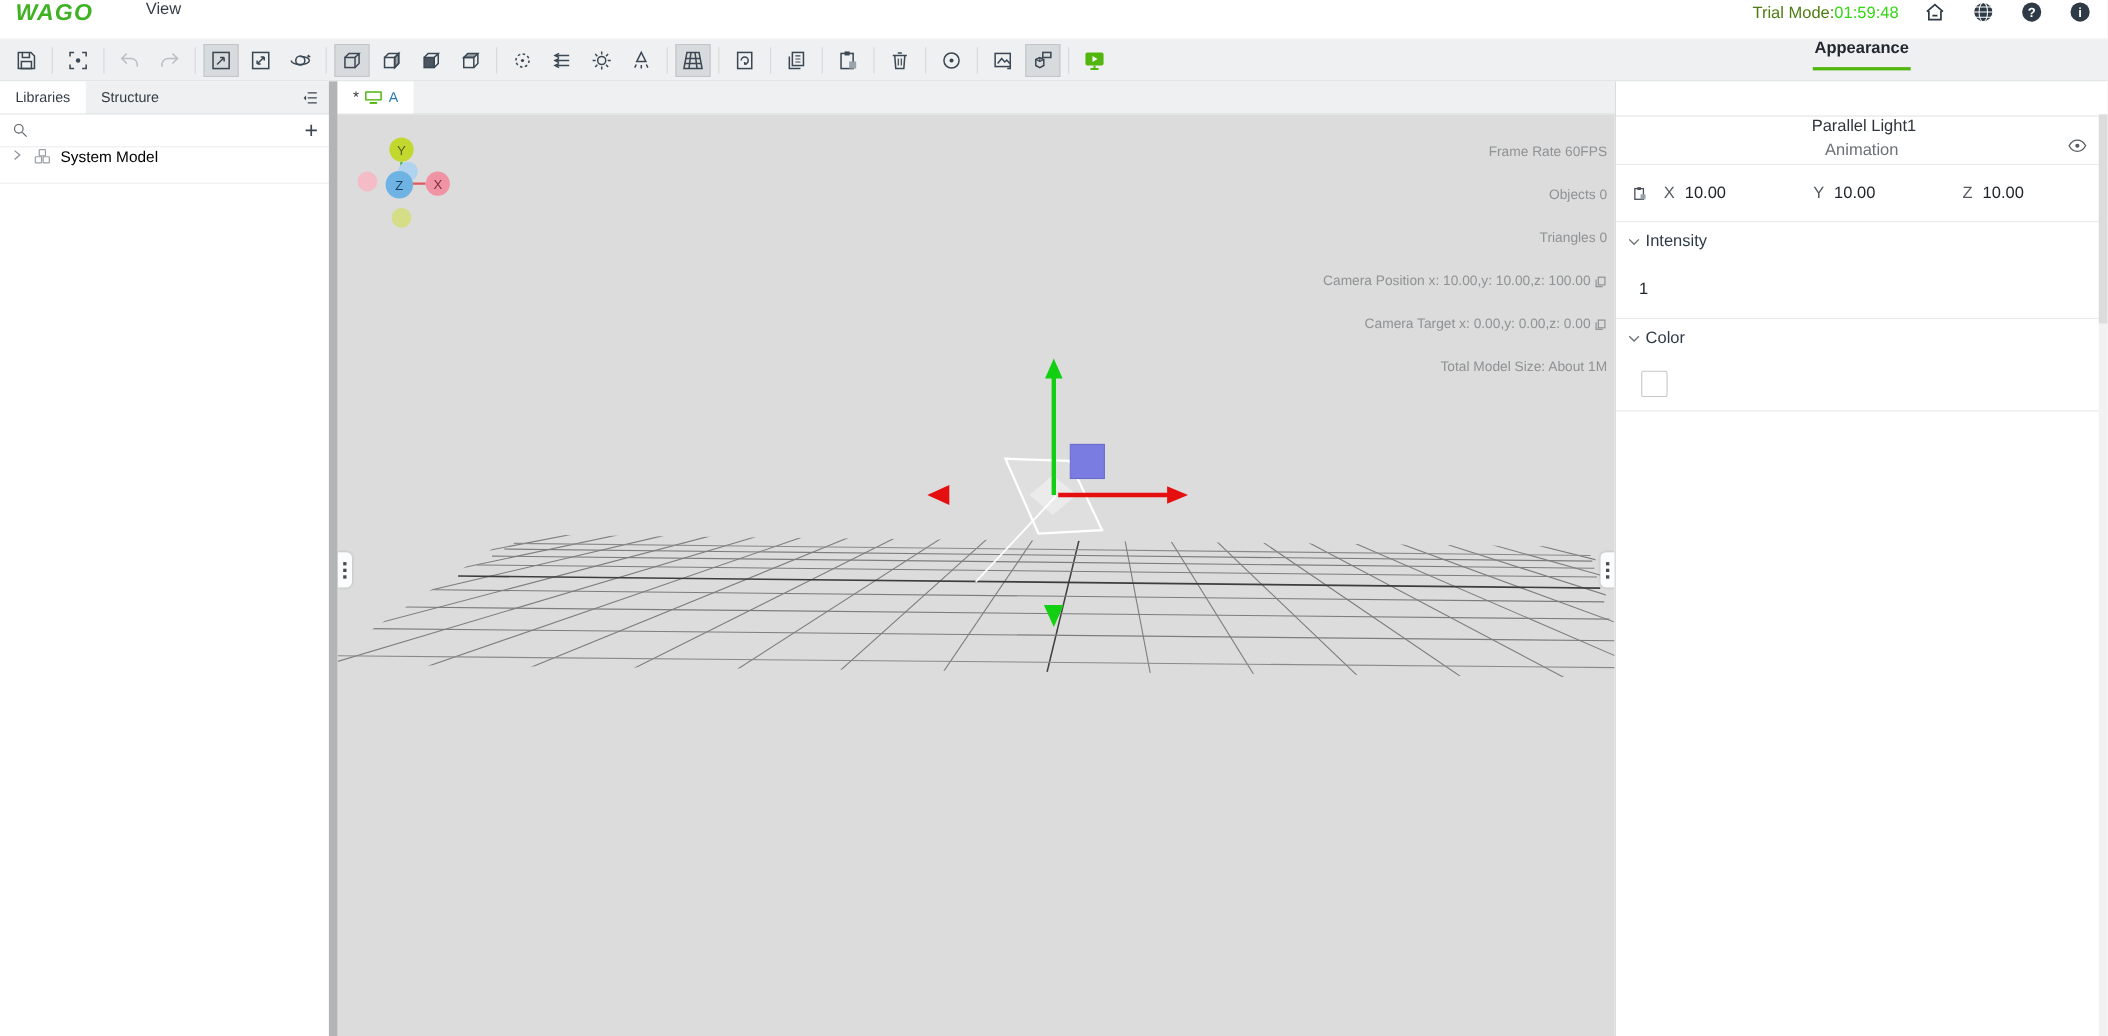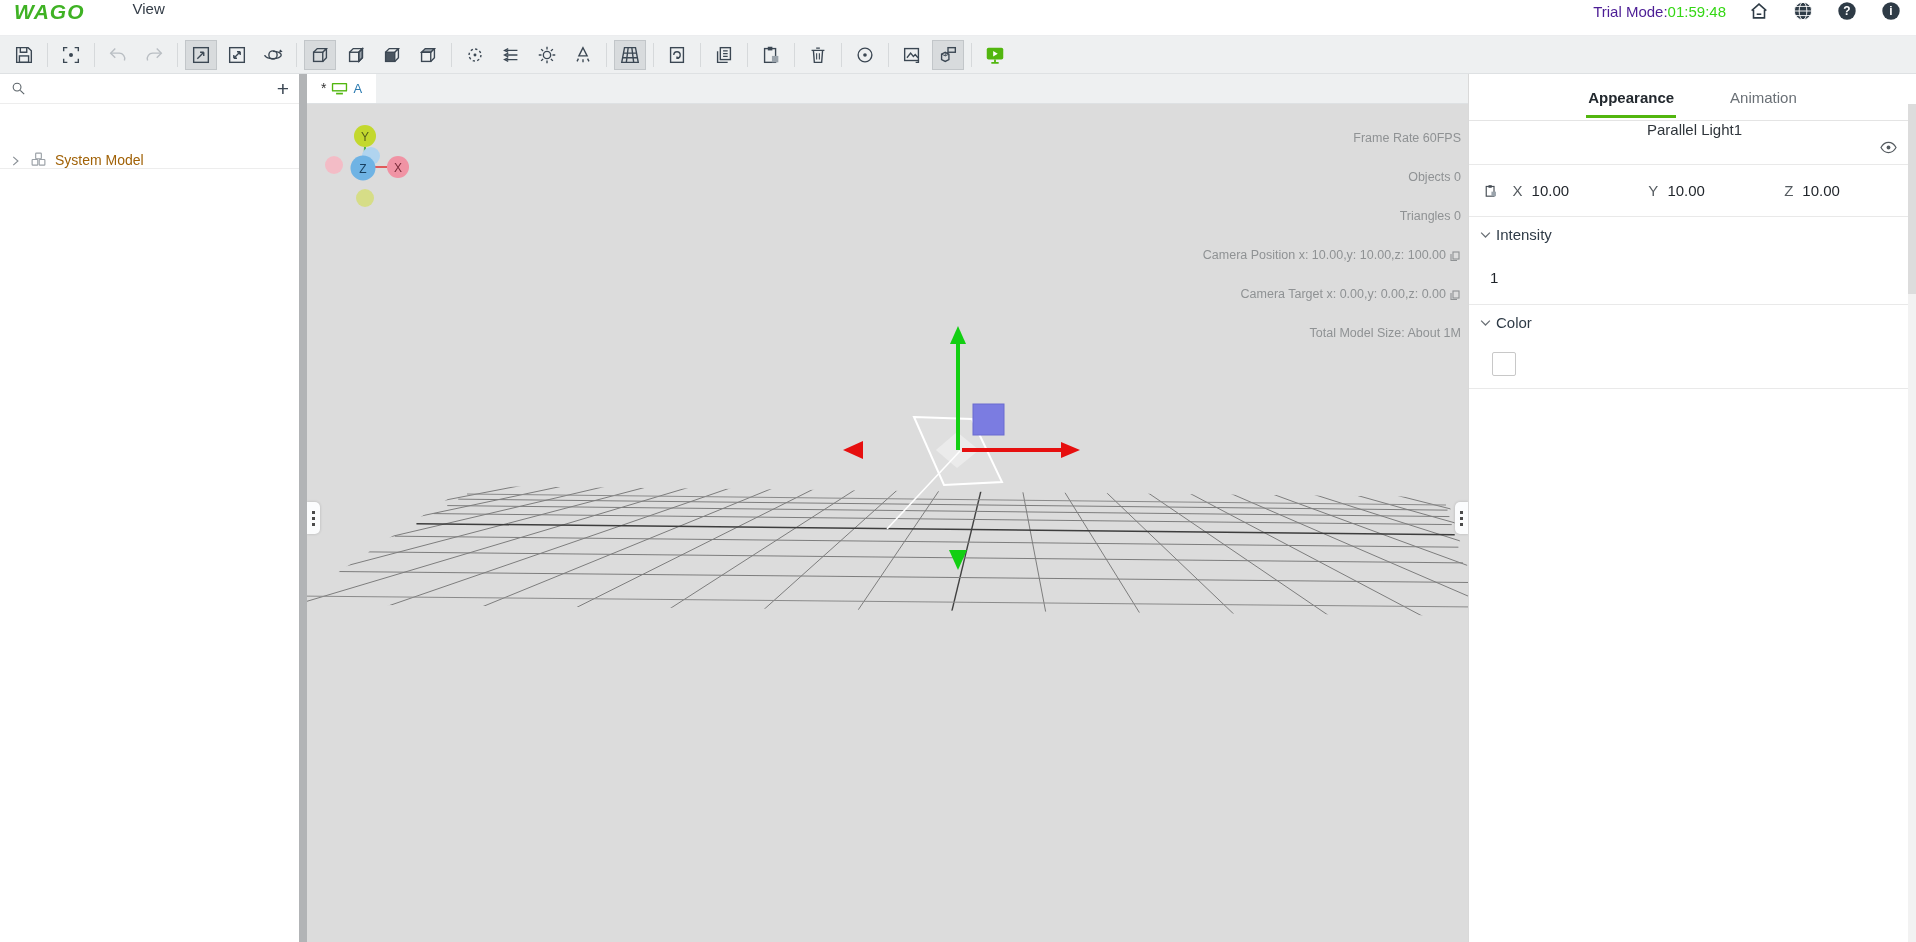--- a/index.html
+++ b/index.html
@@ -6,21 +6,21 @@
   html,body { width:1916px; height:942px; overflow:hidden; }
   body { font-family:"Liberation Sans", sans-serif; background:#fff; color:#333a40; }
   .app { position:relative; width:1916px; height:942px; display:flex; flex-direction:column; }
 
   
   .topbar { height:36px; background:#fff; border-bottom:1px solid #ecedef; display:flex; align-items:flex-start; padding:0 14px; flex:0 0 auto; }
   .logo { font-weight:900; font-style:italic; font-size:21px; color:#3fb224; letter-spacing:1px; margin-right:48px; }
   .menu-item { font-size:15px; color:#333c47; margin-right:24px; cursor:default; }
   .topbar-right { margin-left:auto; display:flex; align-items:center; gap:22px; }
   .trial { font-size:15px; }
-  .trial .t-label { color:#4c1d95; }
+  .trial .t-label { color:#4d7c0f; }
   .trial .t-time { color:#35d715; }
   .tb-glyph { width:22px; height:22px; color:#2e3b46; }
 
   
   .toolbar { height:38px; background:#eef0f1; border-bottom:1px solid #dee1e3; display:flex; align-items:center; padding:0 6px; flex:0 0 auto; }
   .tbtn { width:32px; height:30px; display:flex; align-items:center; justify-content:center; color:#3b4753; border:1px solid transparent; margin:0 2px; background:transparent; cursor:pointer; }
   .tbtn.sel { background:#d8dbdd; border-color:#c2c6c9; }
   .tbtn.dis { color:#b9bec3; }
   .tsep { width:1px; height:24px; background:#d6d9db; margin:0 5px; }
   .ic { width:22px; height:22px; stroke:currentColor; fill:none; stroke-width:1.5; }
@@ -31,21 +31,21 @@
 
   
   .lpanel { width:299px; background:#fff; display:flex; flex-direction:column; flex:0 0 auto; }
   .strip { height:30px; background:#eef0f1; border-bottom:1px solid #dee1e3; display:flex; align-items:stretch; font-size:13px; }
   .strip .tab { padding:0 14px; display:flex; align-items:center; gap:5px; color:#333c47; cursor:pointer; }
   .strip .tab.active { background:#fff; border-bottom:1px solid #fff; }
   .strip .strip-ic { margin-left:auto; display:flex; align-items:center; padding:0 8px; color:#3b4753; cursor:pointer; }
   .searchrow { height:30px; border-bottom:1px solid #ededed; display:flex; align-items:center; padding:0 10px; color:#5a6268; }
   .searchrow input { flex:1; border:none; outline:none; font-size:13px; margin:0 8px; font-family:"Liberation Sans",sans-serif; }
   .plus { font-size:21px; color:#3b4753; line-height:1; cursor:pointer; font-weight:400; }
-  .treerow { height:33px; border-bottom:1px solid #ededed; display:flex; align-items:flex-end; padding:0 8px; gap:8px; font-size:14px; color:#a16207; cursor:pointer;margin-top:32px; }
+  .treerow { height:33px; border-bottom:1px solid #ededed; display:flex; align-items:flex-start; padding:0 8px; gap:8px; font-size:14px; color:#000000; cursor:pointer; }
   .chev { width:14px; height:14px; color:#8a9096; }
   .cubes-ic { width:17px; height:17px; color:#9aa0a6; }
 
   
   .vdivider { width:8px; background:#b2b4b6; flex:0 0 auto; }
 
   
   .center { flex:1; display:flex; flex-direction:column; min-width:0; }
   .scene-tab { background:#fff; padding:0 10px; display:flex; align-items:center; gap:6px; font-size:13px; cursor:pointer; }
   .scene-tab .star { color:#333; font-size:14px; }
@@ -56,21 +56,21 @@
   .stats .srow { display:flex; justify-content:flex-end; align-items:center; gap:3px;margin-top:20px; }
   .copy-mini { width:12px; height:12px; color:#8f9294; cursor:pointer; }
   .scene-svg { position:absolute; left:0; top:0; }
   .handle { position:absolute; top:398px; width:13px; height:32px; background:#fbfcfd; box-shadow:0 0 3px rgba(0,0,0,0.18); display:flex; flex-direction:column; align-items:center; justify-content:center; gap:3px; cursor:pointer; }
   .handle.hl { left:0; border-radius:0 5px 5px 0; }
   .handle.hr { right:0; border-radius:5px 0 0 5px; }
   .handle i { width:3px; height:3px; background:#4a4a4a; display:block; }
 
   
   .rpanel { width:448px; border-left:1px solid #d9d9d9; background:#fff; display:flex; flex-direction:column; flex:0 0 auto; position:relative; }
-  .ptabs { height:47px; display:flex; align-items:center; justify-content:center; gap:52px; font-size:15px; border-bottom:1px solid #e4e4e4; }
+  .ptabs { height:32px; display:flex; align-items:center; justify-content:center; gap:52px; font-size:15px; border-bottom:1px solid #e4e4e4;flex-direction:column; }
   .ptab { color:#6a7076; padding:12px 2px 9px; cursor:pointer; border-bottom:3px solid transparent; }
   .ptab.active { color:#22282e; font-weight:700; border-bottom-color:#52b60f; }
   .prow-name { height:44px; display:flex; align-items:center; padding:0 18px 0 22px; font-size:15px; color:#2f353b; border-bottom:1px solid #e9e9e9;flex-direction:column; }
   .eye { margin-left:auto; width:19px; height:19px; color:#555b60; cursor:pointer; }
   .sec-head { height:34px; display:flex; align-items:center; padding:0 14px 0 6px; font-size:15px; color:#2f3b47; }
   .sec-head .dchev { width:15px; height:15px; color:#6a7076; margin:0 3px; cursor:pointer; }
   .sec-head .copy-r { margin-left:auto; width:17px; height:17px; color:#474e55; cursor:pointer; }
   .fieldrow { height:52px; display:flex; align-items:center; padding:0 10px 0 14px; border-bottom:1px solid #e9e9e9; }
   .paste-sm { width:18px; height:18px; color:#474e55; cursor:pointer; }
   .axisgrp { display:flex; align-items:center; gap:9px; width:141px; margin-left:14px; }
@@ -284,20 +284,34 @@
           <rect x="3" y="4" width="18" height="13" rx="2" fill="#52b60f" stroke="none"></rect>
           <path d="M10 7.5v6l5-3z" fill="#fff" stroke="none"></path>
           <path d="M12 17v2.5M8 20.5h8" stroke="#52b60f" stroke-width="2"></path>
         </svg>
       </button>
   </div>
 
   <div class="main">
 
     <div class="lpanel">
+      <div class="strip">
+        <div class="tab active">
+            <span>Libraries</span>
+          </div>
+        <div class="tab">
+            <span>Structure</span>
+          </div>
+        <div class="strip-ic">
+            <svg class="ic" viewBox="0 0 24 24" style="width:18px;height:18px">
+              <path d="M9 6h11M9 12h11M9 18h11"></path>
+              <path d="M7 9l-3 3 3 3z" class="fill"></path>
+            </svg>
+          </div>
+      </div>
       <div class="searchrow">
         <svg class="ic" viewBox="0 0 24 24" style="width:17px;height:17px">
             <circle cx="10" cy="10" r="5.5"></circle>
             <path d="M14.5 14.5 20 20"></path>
           </svg>
         <input type="text" placeholder="" style="">
         <span class="plus">+</span>
       </div>
       <div class="treerow">
         <svg class="chev" viewBox="0 0 24 24">

